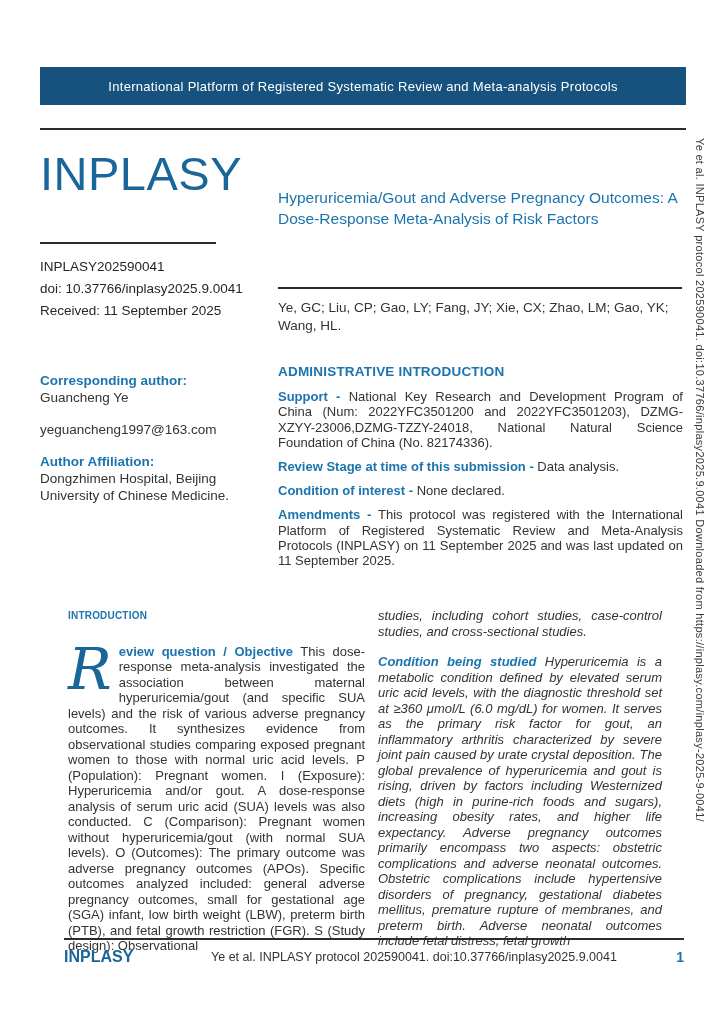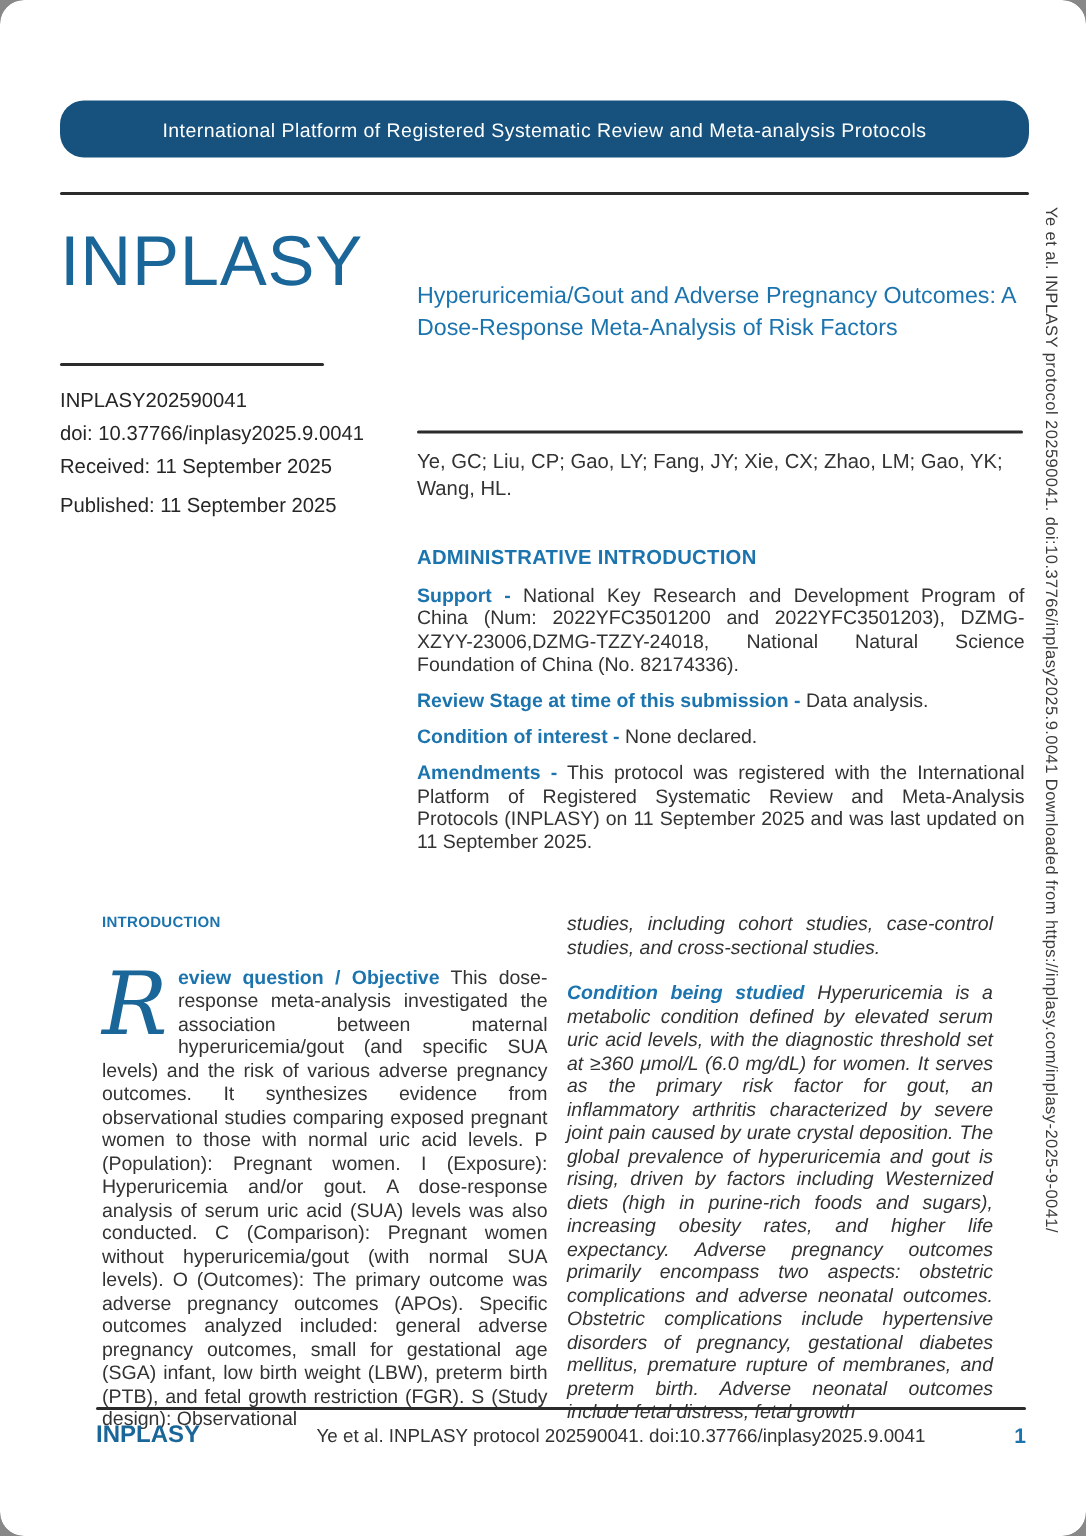--- a/index.html
+++ b/index.html
@@ -1,15 +1,15 @@
 <!DOCTYPE html>
 <html><head>
 <meta charset="utf-8">
 <style>
-  * { margin: 0; padding: 0; box-sizing: border-box; border-radius: 16px; }
+  * { margin: 0; padding: 0; box-sizing: border-box; }
   html, body { background: #888; }
   body { font-family: "Liberation Sans", sans-serif; }
   .page {
     position: relative;
     width: 724px;
     height: 1024px;
     background: #ffffff;
     margin: 0 auto;
     overflow: hidden;
   }
@@ -112,27 +112,35 @@
   <div class="banner">International Platform of Registered Systematic Review and Meta-analysis Protocols</div>
   <div class="rule rule-top"></div>
 
   <div class="logo">INPLASY</div>
   <div class="rule rule-logo"></div>
 
   <div class="meta">
     <div>INPLASY202590041</div>
     <div>doi: 10.37766/inplasy2025.9.0041</div>
     <div>Received: 11 September 2025</div>
-    <div><span class="pub">Published: 11 September 2025</span></div>
   </div>
 
   <h1 class="doc-title">Hyperuricemia/Gout and Adverse Pregnancy Outcomes: A Dose-Response Meta-Analysis of Risk Factors</h1>
   <div class="rule rule-authors"></div>
   <div class="authors">Ye, GC; Liu, CP; Gao, LY; Fang, JY; Xie, CX; Zhao, LM; Gao, YK; Wang, HL.</div>
 
+  <div class="corr-block">
+    <div class="blue-label">Corresponding author:</div>
+    <div>Guancheng Ye</div>
+    <div class="gap"></div>
+    <div>yeguancheng1997@163.com</div>
+    <div class="gap"></div>
+    <div class="blue-label">Author Affiliation:</div>
+    <div>Dongzhimen Hospital, Beijing University of Chinese Medicine.</div>
+  </div>
 
   <div class="admin">
     <h2>ADMINISTRATIVE INTRODUCTION</h2>
     <p><span class="blue-label">Support -</span> <span>National Key Research and Development Program of China (Num: 2022YFC3501200 and 2022YFC3501203), DZMG-XZYY-23006,DZMG-TZZY-24018, National Natural Science Foundation of China (No. 82174336).</span></p>
     <p><span class="blue-label">Review Stage at time of this submission -</span> <span>Data analysis.</span></p>
     <p><span class="blue-label">Condition of interest -</span> <span>None declared.</span></p>
     <p><span class="blue-label">Amendments -</span> <span>This protocol was registered with the International Platform of Registered Systematic Review and Meta-Analysis Protocols (INPLASY) on 11 September 2025 and was last updated on 11 September 2025.</span></p>
   </div>
 
   <div class="intro-left">

